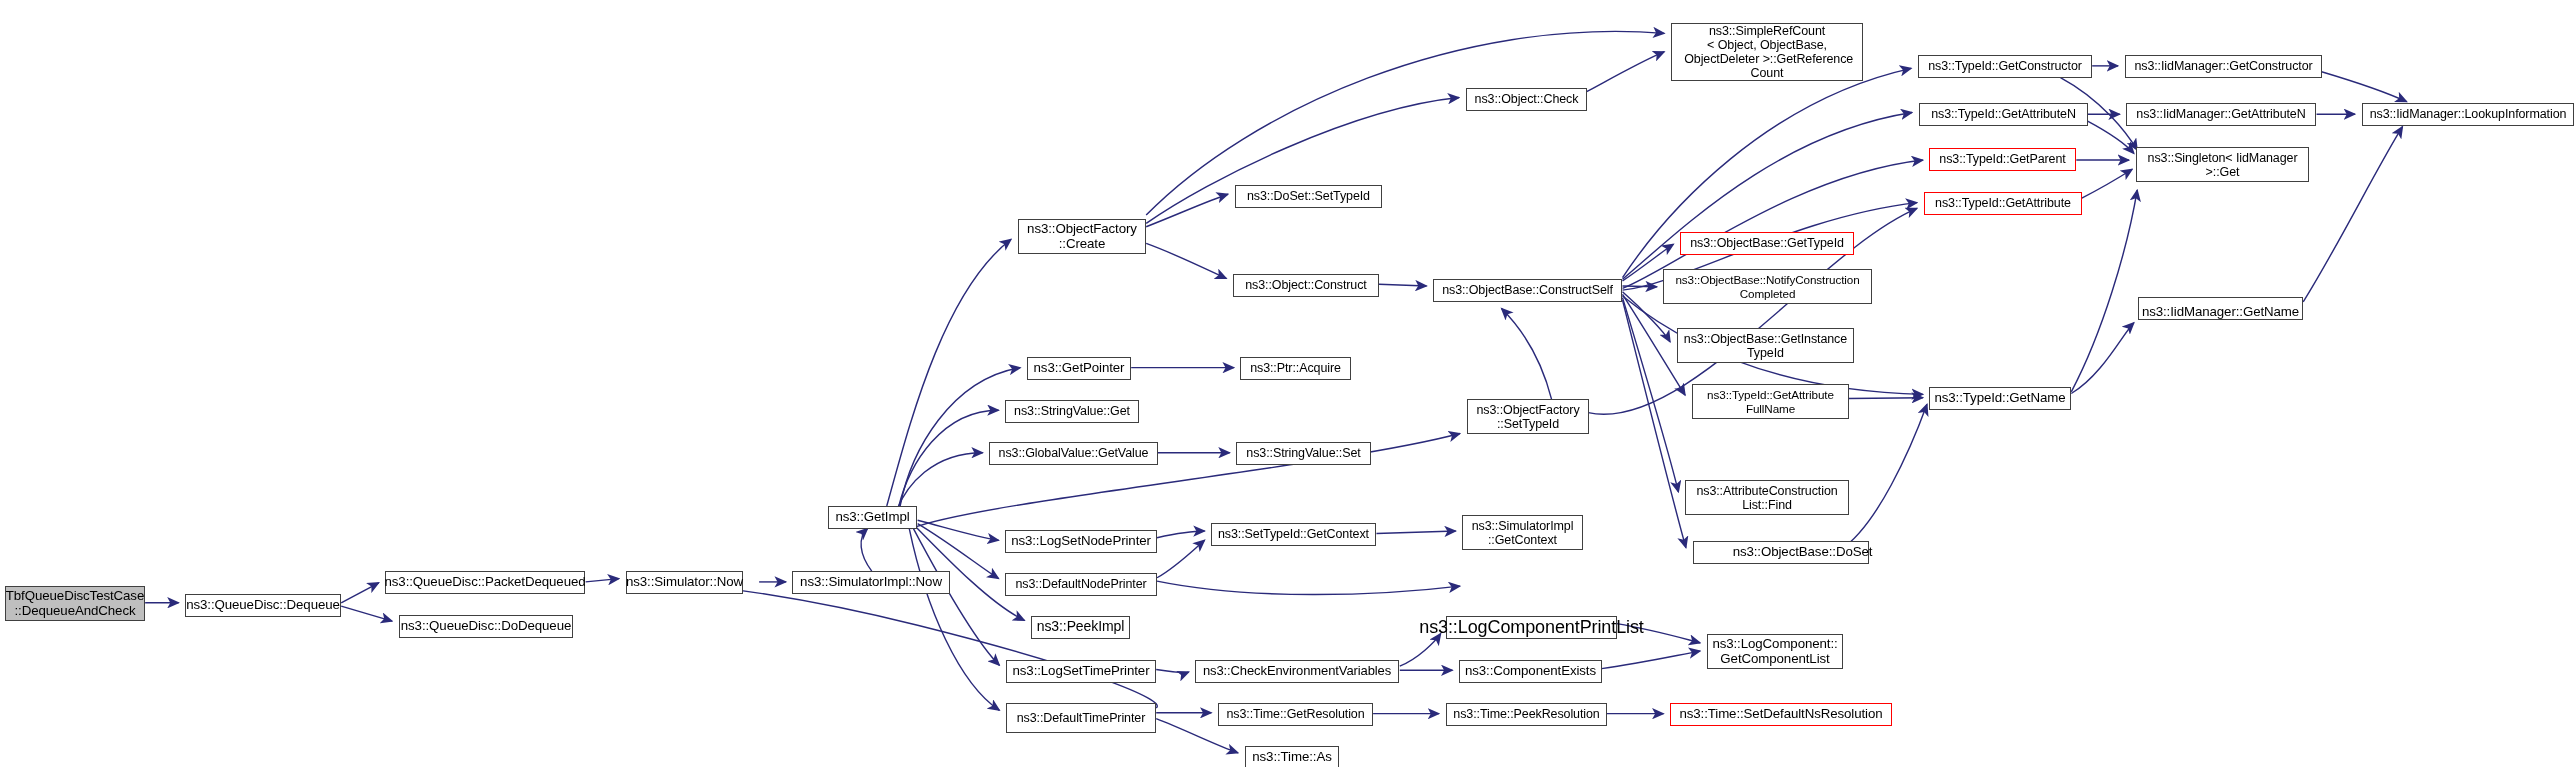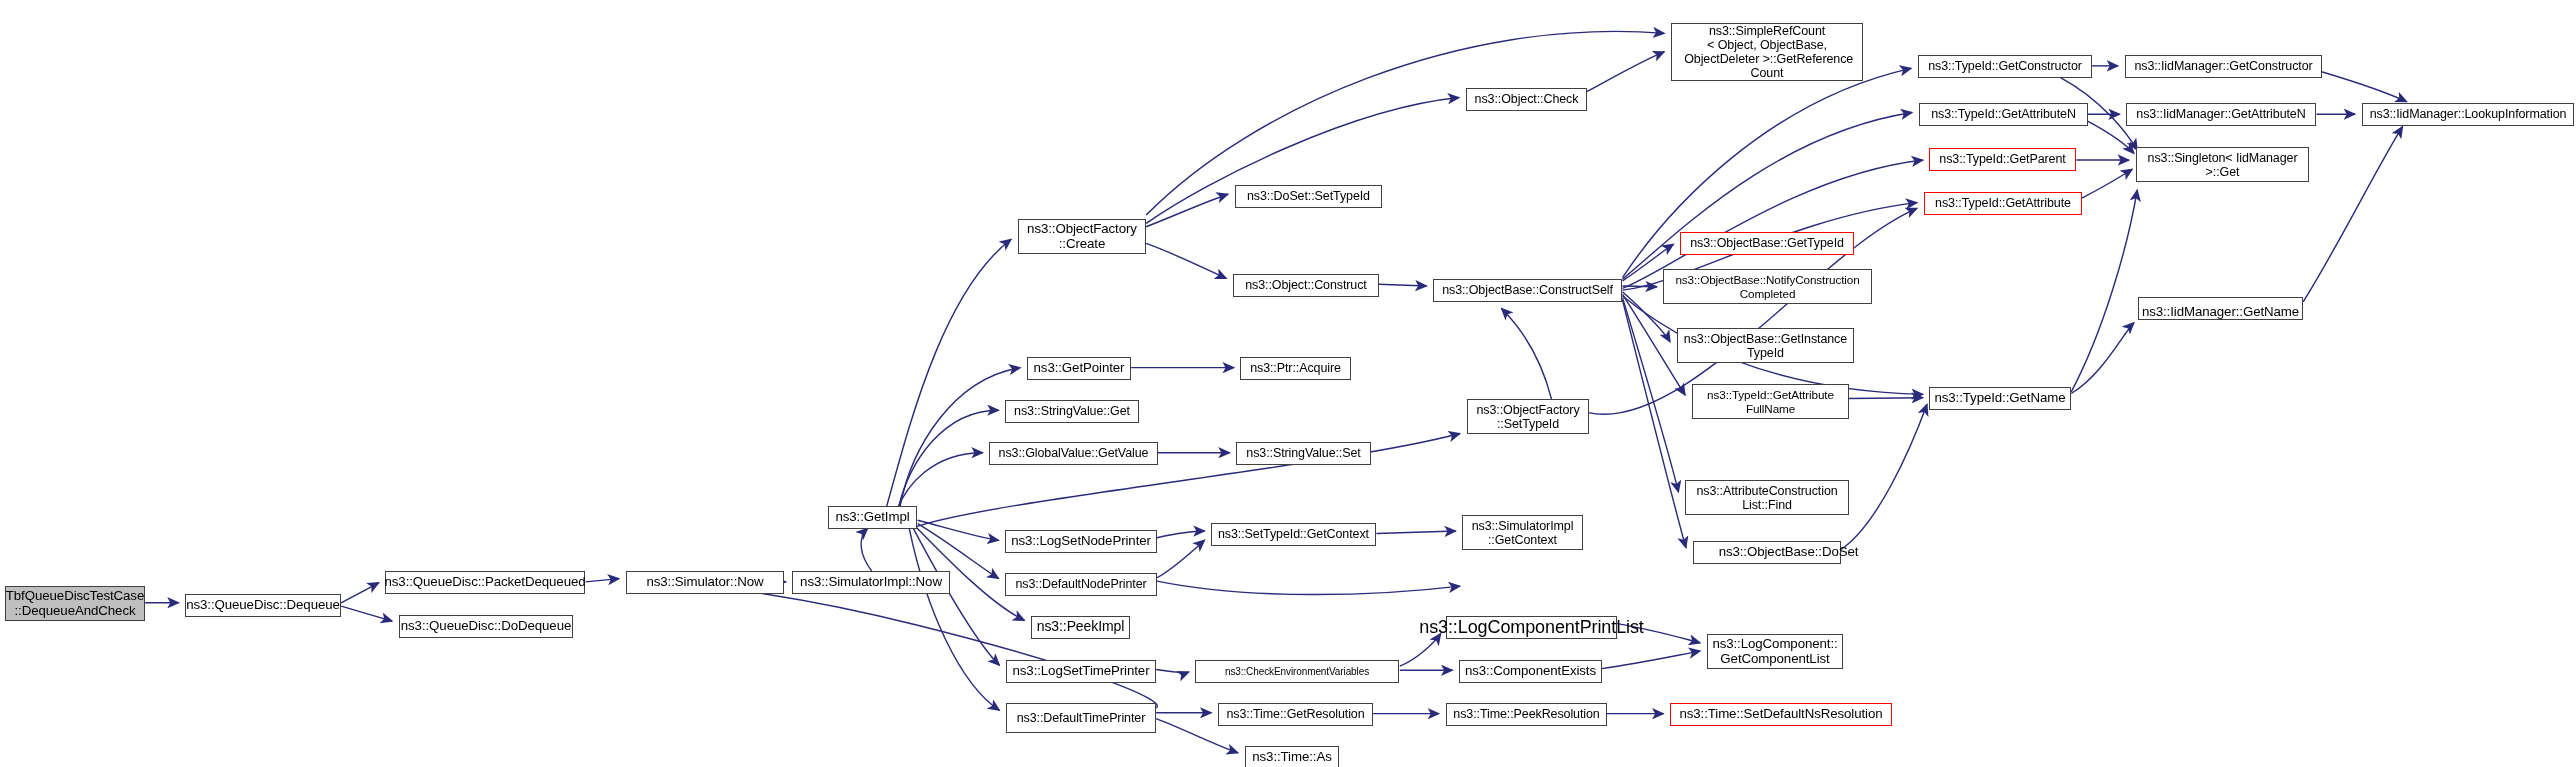--- a/index.html
+++ b/index.html
@@ -133,21 +133,21 @@
         <path d="M2777,137 L2823,137" class="edge" marker-end="url(#ah)"></path>
         <path d="M2761,362 C2800,300 2850,200 2880,152" class="edge" marker-end="url(#ah)"></path>
       </g>
   </svg>
   <div id="node-layer">
       <div class="gnode root" style="left: 5px; top: 586px; width: 140px; height: 35px;"><span style="font-size: 13.3px;">TbfQueueDiscTestCase
 ::DequeueAndCheck</span></div>
       <div class="gnode" style="left: 185px; top: 594px; width: 156px; height: 22.5px;"><span style="font-size: 13.3px;">ns3::QueueDisc::Dequeue</span></div>
       <div class="gnode" style="left: 385px; top: 571px; width: 200px; height: 22.5px;"><span style="font-size: 13.3px;">ns3::QueueDisc::PacketDequeued</span></div>
       <div class="gnode" style="left: 399px; top: 615px; width: 174px; height: 22.5px;"><span style="font-size: 13.3px;">ns3::QueueDisc::DoDequeue</span></div>
-      <div class="gnode" style="left: 626px; top: 571px; width: 158px; height: 22.5px;"><span style="font-size: 13.3px;">ns3::Simulator::Now</span></div>
+      <div class="gnode" style="left: 626px; top: 571px; width: 117px; height: 22.5px;"><span style="font-size: 13.3px;">ns3::Simulator::Now</span></div>
       <div class="gnode" style="left: 792px; top: 571px; width: 158px; height: 22.5px;"><span style="font-size: 13.3px;">ns3::SimulatorImpl::Now</span></div>
       <div class="gnode" style="left: 828px; top: 506px; width: 89px; height: 22.5px;"><span style="font-size: 13.3px;">ns3::GetImpl</span></div>
       <div class="gnode" style="left: 1018px; top: 219px; width: 128px; height: 35px;"><span style="font-size: 13.3px;">ns3::ObjectFactory
 ::Create</span></div>
       <div class="gnode" style="left: 1235px; top: 185px; width: 147px; height: 22.5px;"><span style="font-size: 12.5px;">ns3::DoSet::SetTypeId</span></div>
       <div class="gnode" style="left: 1233px; top: 274px; width: 146px; height: 22.5px;"><span style="font-size: 12.5px;">ns3::Object::Construct</span></div>
       <div class="gnode" style="left: 1466px; top: 88px; width: 121px; height: 22.5px;"><span style="font-size: 12.5px;">ns3::Object::Check</span></div>
       <div class="gnode" style="left: 1671px; top: 23.4px; width: 192px; height: 58px;"><span style="font-size: 12.5px;">ns3::SimpleRefCount
 &lt; Object, ObjectBase,
  ObjectDeleter &gt;::GetReference
@@ -158,40 +158,40 @@
       <div class="gnode" style="left: 989px; top: 442px; width: 169px; height: 22.5px;"><span style="font-size: 12.5px;">ns3::GlobalValue::GetValue</span></div>
       <div class="gnode" style="left: 1236px; top: 442px; width: 135px; height: 22.5px;"><span style="font-size: 12.5px;">ns3::StringValue::Set</span></div>
       <div class="gnode" style="left: 1005px; top: 530px; width: 152px; height: 22.5px;"><span style="font-size: 13.3px;">ns3::LogSetNodePrinter</span></div>
       <div class="gnode" style="left: 1005px; top: 573px; width: 152px; height: 22.5px;"><span style="font-size: 12.5px;">ns3::DefaultNodePrinter</span></div>
       <div class="gnode" style="left: 1031px; top: 616px; width: 99px; height: 22.5px;"><span style="font-size: 14px;">ns3::PeekImpl</span></div>
       <div class="gnode" style="left: 1006px; top: 660px; width: 150px; height: 22.5px;"><span style="font-size: 13.3px;">ns3::LogSetTimePrinter</span></div>
       <div class="gnode" style="left: 1006px; top: 703px; width: 150px; height: 30px;"><span style="font-size: 12.5px;">ns3::DefaultTimePrinter</span></div>
       <div class="gnode" style="left: 1211px; top: 523px; width: 165px; height: 22.5px;"><span style="font-size: 12.5px;">ns3::SetTypeId::GetContext</span></div>
       <div class="gnode" style="left: 1462px; top: 515px; width: 121px; height: 35px;"><span style="font-size: 12.5px;">ns3::SimulatorImpl
 ::GetContext</span></div>
-      <div class="gnode" style="left: 1195px; top: 660px; width: 204px; height: 22.5px;"><span style="font-size: 10px; text-align: right;">ns3::CheckEnvironmentVariables</span></div>
+      <div class="gnode" style="left: 1195px; top: 660px; width: 204px; height: 22.5px;"><span style="font-size: 13px; text-align: right;">ns3::CheckEnvironmentVariables</span></div>
       <div class="gnode" style="left: 1446px; top: 616px; width: 171px; height: 22.5px;"><span style="font-size: 18px;">ns3::LogComponentPrintList</span></div>
       <div class="gnode" style="left: 1459px; top: 660px; width: 143px; height: 22.5px;"><span style="font-size: 13.3px;">ns3::ComponentExists</span></div>
       <div class="gnode" style="left: 1707px; top: 634px; width: 136px; height: 35px;"><span style="font-size: 13.3px;">ns3::LogComponent::
 GetComponentList</span></div>
       <div class="gnode" style="left: 1218px; top: 703px; width: 155px; height: 22.5px;"><span style="font-size: 12.5px;">ns3::Time::GetResolution</span></div>
       <div class="gnode" style="left: 1446px; top: 703px; width: 161px; height: 22.5px;"><span style="font-size: 12.5px;">ns3::Time::PeekResolution</span></div>
       <div class="gnode redframe" style="left: 1670px; top: 703px; width: 222px; height: 22.5px;"><span style="font-size: 13.3px;">ns3::Time::SetDefaultNsResolution</span></div>
       <div class="gnode" style="left: 1245px; top: 746px; width: 94px; height: 22.5px;"><span style="font-size: 13.3px;">ns3::Time::As</span></div>
       <div class="gnode" style="left: 1433px; top: 279px; width: 189px; height: 22.5px;"><span style="font-size: 12.5px;">ns3::ObjectBase::ConstructSelf</span></div>
       <div class="gnode redframe" style="left: 1680px; top: 232px; width: 174px; height: 22.5px;"><span style="font-size: 12.5px;">ns3::ObjectBase::GetTypeId</span></div>
       <div class="gnode" style="left: 1663px; top: 269px; width: 209px; height: 35px;"><span style="font-size: 11.7px;">ns3::ObjectBase::NotifyConstruction
 Completed</span></div>
       <div class="gnode" style="left: 1677px; top: 328px; width: 177px; height: 35px;"><span style="font-size: 12.5px;">ns3::ObjectBase::GetInstance
 TypeId</span></div>
       <div class="gnode" style="left: 1692px; top: 384px; width: 157px; height: 35px;"><span style="font-size: 11.7px;">ns3::TypeId::GetAttribute
 FullName</span></div>
       <div class="gnode" style="left: 1685px; top: 480px; width: 164px; height: 35px;"><span style="font-size: 12.5px;">ns3::AttributeConstruction
 List::Find</span></div>
-      <div class="gnode" style="left: 1693px; top: 541px; width: 148px; height: 22.5px; padding-left: 43px;"><span style="font-size: 13.3px;">ns3::ObjectBase::DoSet</span></div>
+      <div class="gnode" style="left: 1693px; top: 541px; width: 176px; height: 22.5px; padding-left: 43px;"><span style="font-size: 13.3px;">ns3::ObjectBase::DoSet</span></div>
       <div class="gnode" style="left: 1467px; top: 399px; width: 122px; height: 35px;"><span style="font-size: 12.5px;">ns3::ObjectFactory
 ::SetTypeId</span></div>
       <div class="gnode" style="left: 1918px; top: 55px; width: 174px; height: 22.5px;"><span style="font-size: 12.5px;">ns3::TypeId::GetConstructor</span></div>
       <div class="gnode" style="left: 1919px; top: 103px; width: 169px; height: 22.5px;"><span style="font-size: 12.5px;">ns3::TypeId::GetAttributeN</span></div>
       <div class="gnode redframe" style="left: 1929px; top: 148px; width: 147px; height: 22.5px;"><span style="font-size: 12.5px;">ns3::TypeId::GetParent</span></div>
       <div class="gnode redframe" style="left: 1924px; top: 192px; width: 158px; height: 22.5px;"><span style="font-size: 12.5px;">ns3::TypeId::GetAttribute</span></div>
       <div class="gnode" style="left: 1929px; top: 387px; width: 142px; height: 22.5px;"><span style="font-size: 13.3px;">ns3::TypeId::GetName</span></div>
       <div class="gnode" style="left: 2125px; top: 55px; width: 197px; height: 22.5px;"><span style="font-size: 12.5px;">ns3::IidManager::GetConstructor</span></div>
       <div class="gnode" style="left: 2126px; top: 103px; width: 190px; height: 22.5px;"><span style="font-size: 12.5px;">ns3::IidManager::GetAttributeN</span></div>
       <div class="gnode" style="left: 2136px; top: 147px; width: 173px; height: 35px;"><span style="font-size: 12.5px;">ns3::Singleton&lt; IidManager

